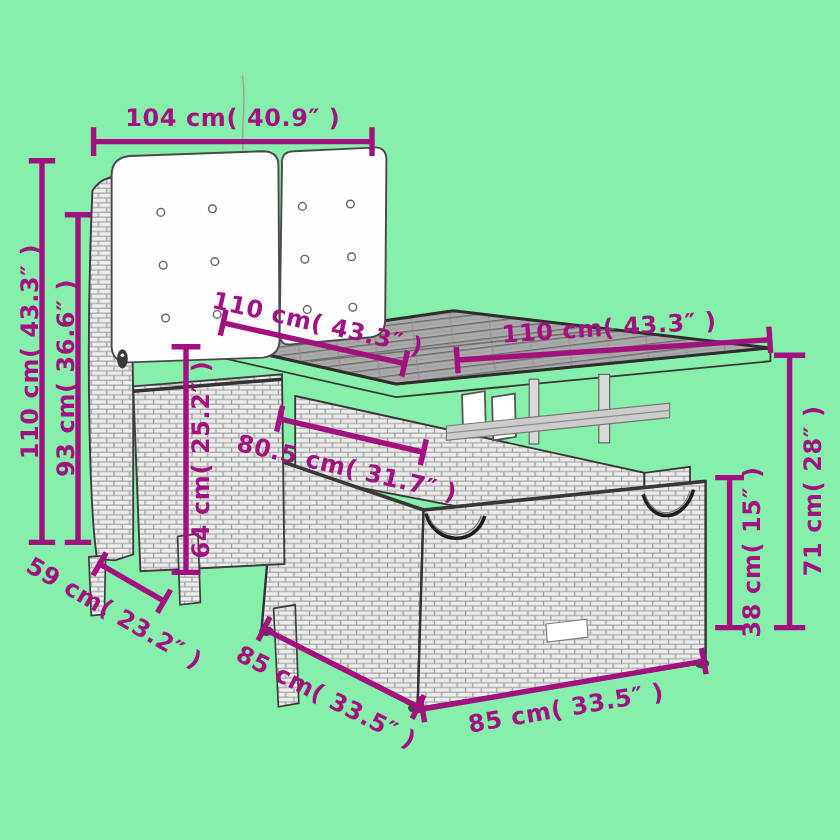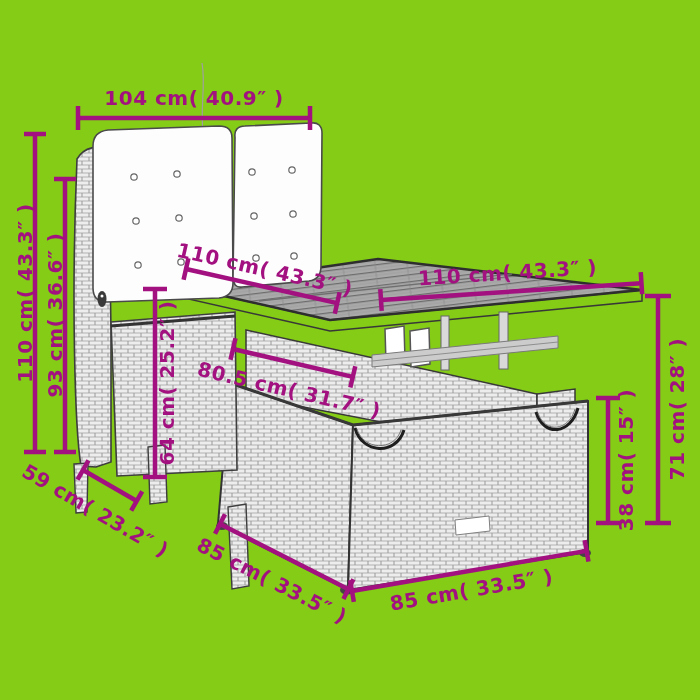--- a/index.html
+++ b/index.html
@@ -1,16 +1,16 @@
 <!DOCTYPE html>
 <html><head>
 <meta charset="utf-8">
 <style>
   html,body{margin:0;padding:0;background:#ffffff;}
-  #stage{position:relative;width:700px;height:700px;background:#84cc16;overflow:hidden;}
+  #stage{position:relative;width:700px;height:700px;background:#86efac;overflow:hidden;}
   svg{display:block;}
   .dl{stroke:#A2117F;stroke-width:4.5;fill:none;}
   .dt{fill:#A2117F;font-family:"DejaVu Sans",sans-serif;font-weight:700;font-size:20px;letter-spacing:.5px;}
   .ol{stroke:#383838;fill:none;}
 </style>
 </head>
 <body>
 
 <div id="stage">
 <svg width="700" height="700" viewBox="0 0 700 700">

